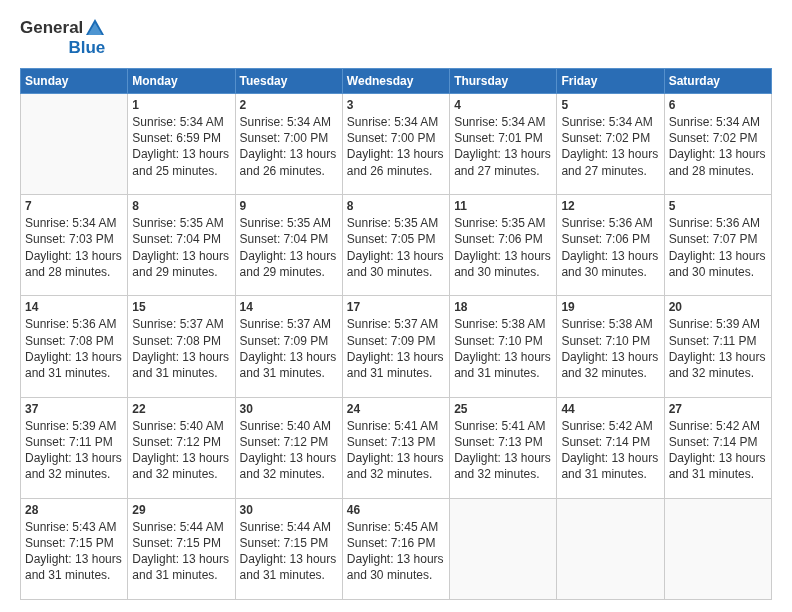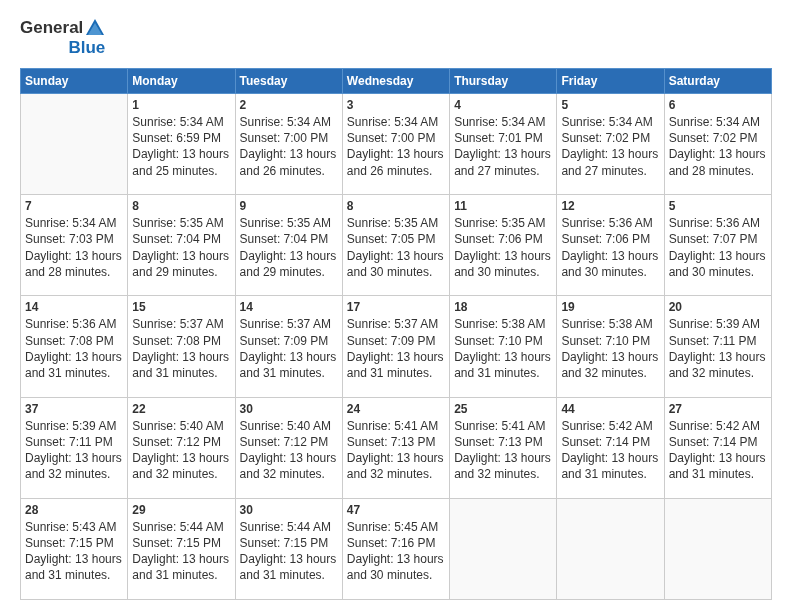--- a/index.html
+++ b/index.html
@@ -241,21 +241,21 @@
       </td>
           <td>
         <span class="day-num">29</span>
         <span class="day-detail">Sunrise: 5:44 AM<br>Sunset: 7:15 PM<br>Daylight: 13 hours and 31 minutes.</span>
       </td>
           <td>
         <span class="day-num">30</span>
         <span class="day-detail">Sunrise: 5:44 AM<br>Sunset: 7:15 PM<br>Daylight: 13 hours and 31 minutes.</span>
       </td>
           <td>
-        <span class="day-num">47</span>
+        <span class="day-num">46</span>
         <span class="day-detail">Sunrise: 5:45 AM<br>Sunset: 7:16 PM<br>Daylight: 13 hours and 30 minutes.</span>
       </td>
           <td class="empty-cell"></td>
           <td class="empty-cell"></td>
           <td class="empty-cell"></td>
         </tr>
       </tbody>
   </table>
 </div>
 

